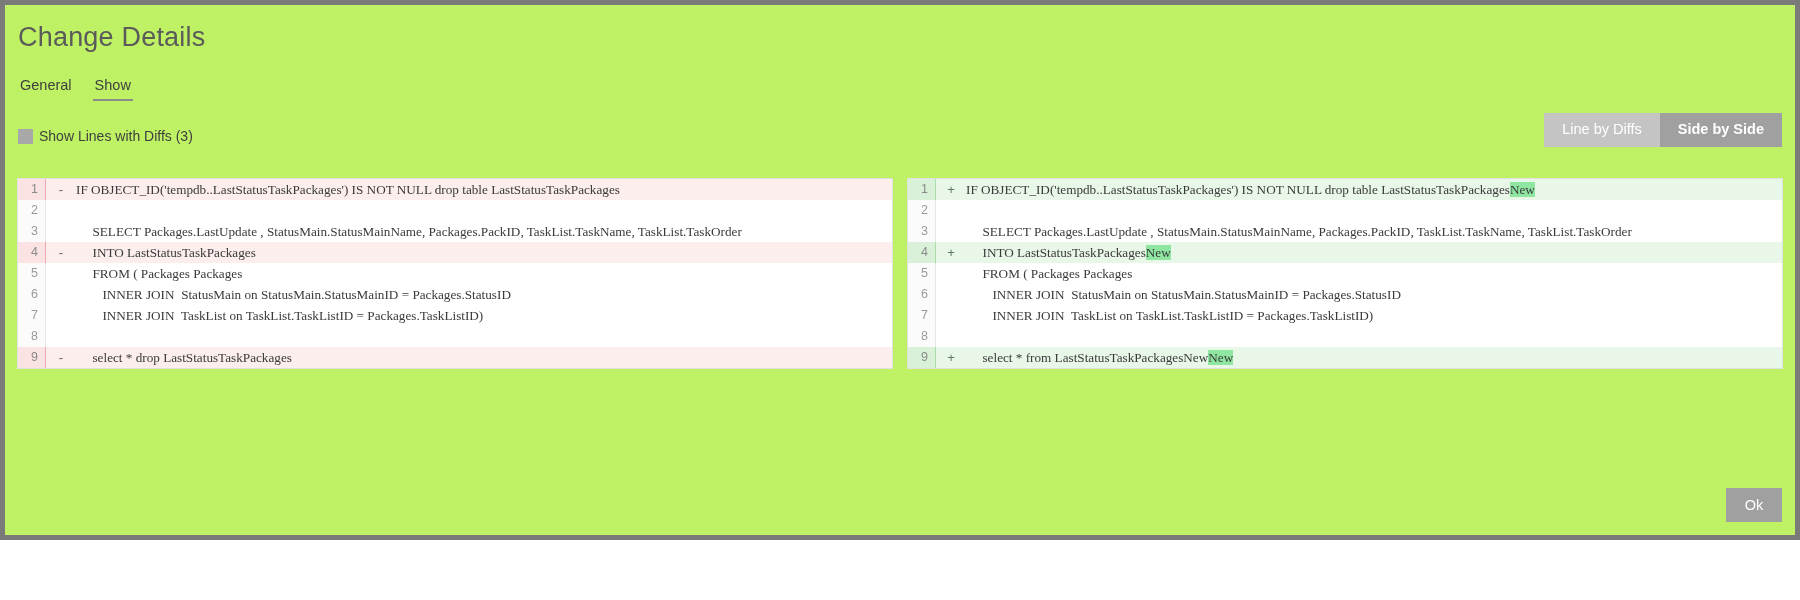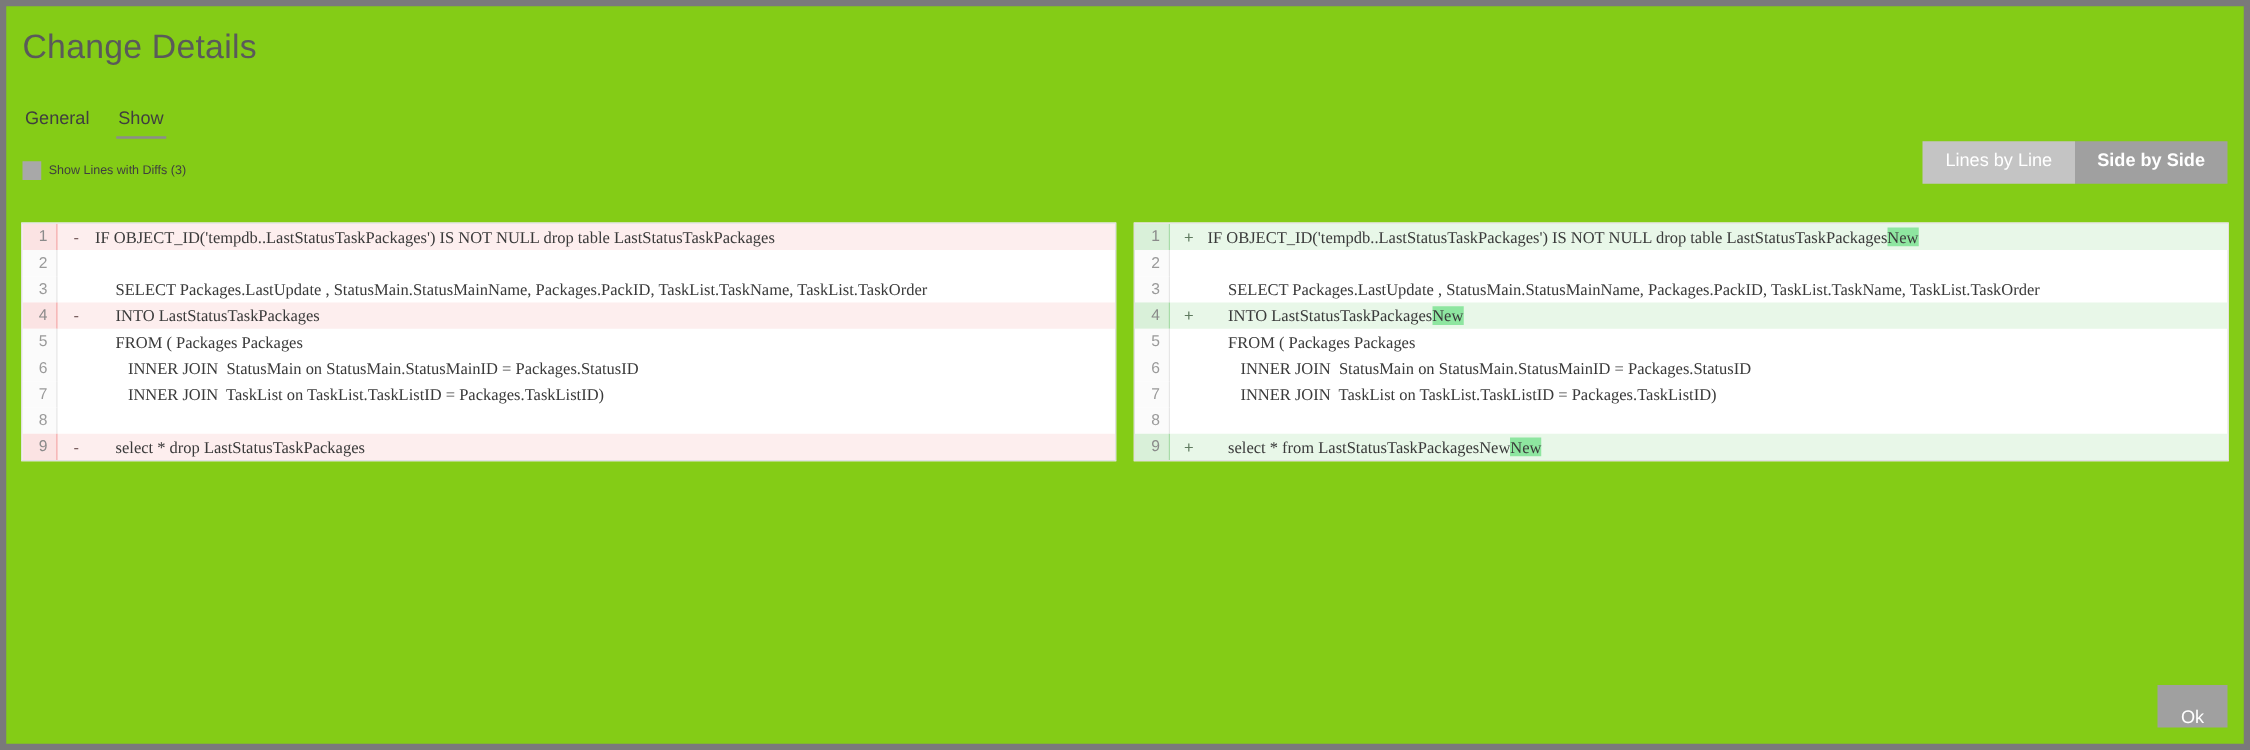--- a/index.html
+++ b/index.html
@@ -12,43 +12,43 @@
     height: 600px;
     font-family: "Liberation Sans", sans-serif;
     color: #333333;
     overflow: hidden;
     position: relative;
   }
   .window {
     position: absolute;
     left: 0; top: 0;
     width: 1800px;
-    height: 600px;
-    background: #84cc16;
+    height: 540px;
+    background: #bef264;
     border-left: 5px solid #7a7a7a;
     border-right: 5px solid #7a7a7a;
     border-top: 5px solid #7a7a7a;
     border-bottom: 5px solid #7a7a7a;
     box-sizing: border-box;
   }
   .page-title {
     position: absolute;
     left: 13px;
     top: 14px;
     font-size: 27px;
     font-weight: 400;
     color: #5a5a5a;
     letter-spacing: 0.2px;
     line-height: 36px;
   }
   
   .tabs {
     position: absolute;
     left: 14px;
-    top: 82px;
+    top: 72px;
     display: flex;
     align-items: flex-end;
     gap: 0px;
   }
   .tab {
     font-size: 14.5px;
     color: #3f3f3f;
     padding: 0 12px 7px 1px;
     cursor: pointer;
     position: relative;
@@ -79,21 +79,21 @@
     float: left;
   }
   .cbox {
     width: 15px;
     height: 15px;
     background: #a8a8a8;
     display: inline-block;
     cursor: pointer;
   }
   .cbox-label {
-    font-size: 10px;
+    font-size: 14px;
     color: #3f3f3f;
     line-height: 17px;
   }
   .viewtoggle {
     position: absolute;
     right: 0;
     top: -15px;
     display: flex;
   }
   .vt-btn {
@@ -177,21 +177,21 @@
   .ok-btn {
     position: absolute;
     right: 13px;
     bottom: 13px;
     width: 56px;
     height: 34px;
     background: #a0a0a0;
     color: #ffffff;
     font-size: 14.5px;
     display: flex;
-    align-items: flex-end;
+    align-items: center;
     justify-content: center;
     cursor: pointer;
     user-select: none;
   }
 </style>
 </head>
 <body>
 
 <div class="window">
 
@@ -206,21 +206,21 @@
     </div>
   </div>
 
   <div class="diffbar">
     <div class="checkbox-row">
       <span class="cbox"></span>
       <span class="cbox-label">Show Lines with Diffs (3)</span>
     </div>
     <div class="viewtoggle">
       <div class="vt-btn inactive">
-        <span>Lines by Line</span>
+        <span>Line by Diffs</span>
       </div>
       <div class="vt-btn active">
         <span>Side by Side</span>
       </div>
     </div>
   </div>
 
   <div class="diff-wrap">
     <div class="pane pane-left" id="pane-left">
         <div class="drow diff"><div class="gutter">1</div><div class="accent"></div><div class="sign">-</div><div class="code">IF OBJECT_ID('tempdb..LastStatusTaskPackages') IS NOT NULL drop table LastStatusTaskPackages</div></div>

